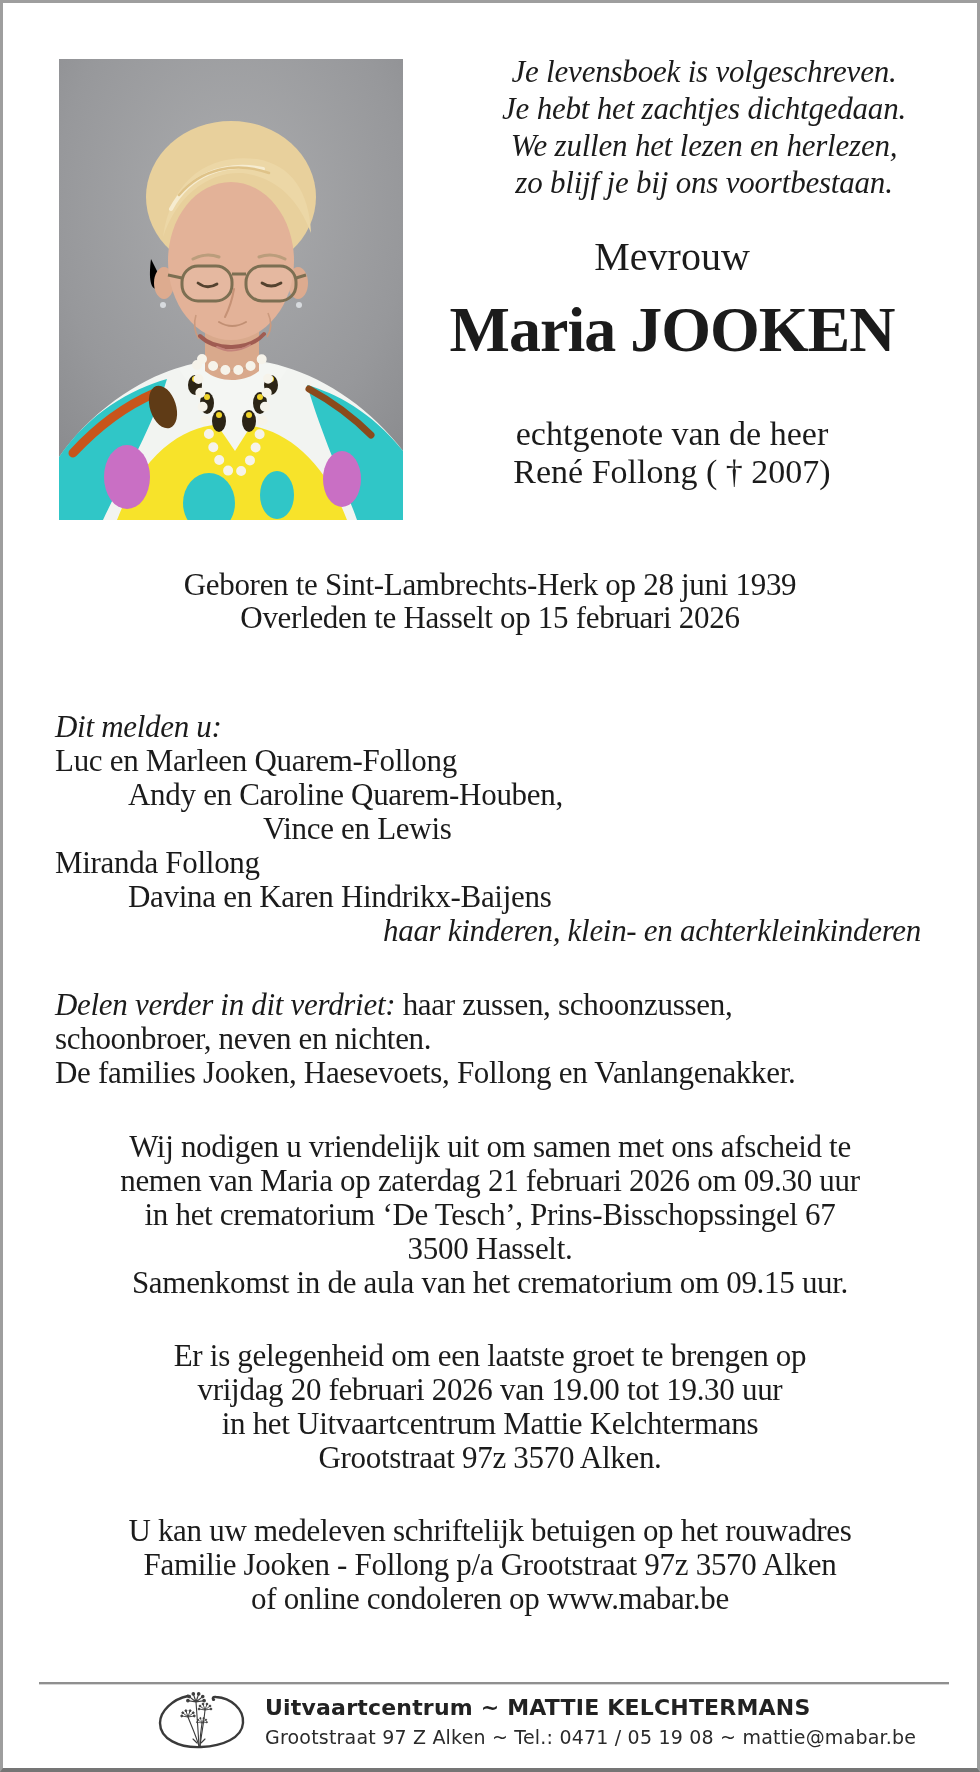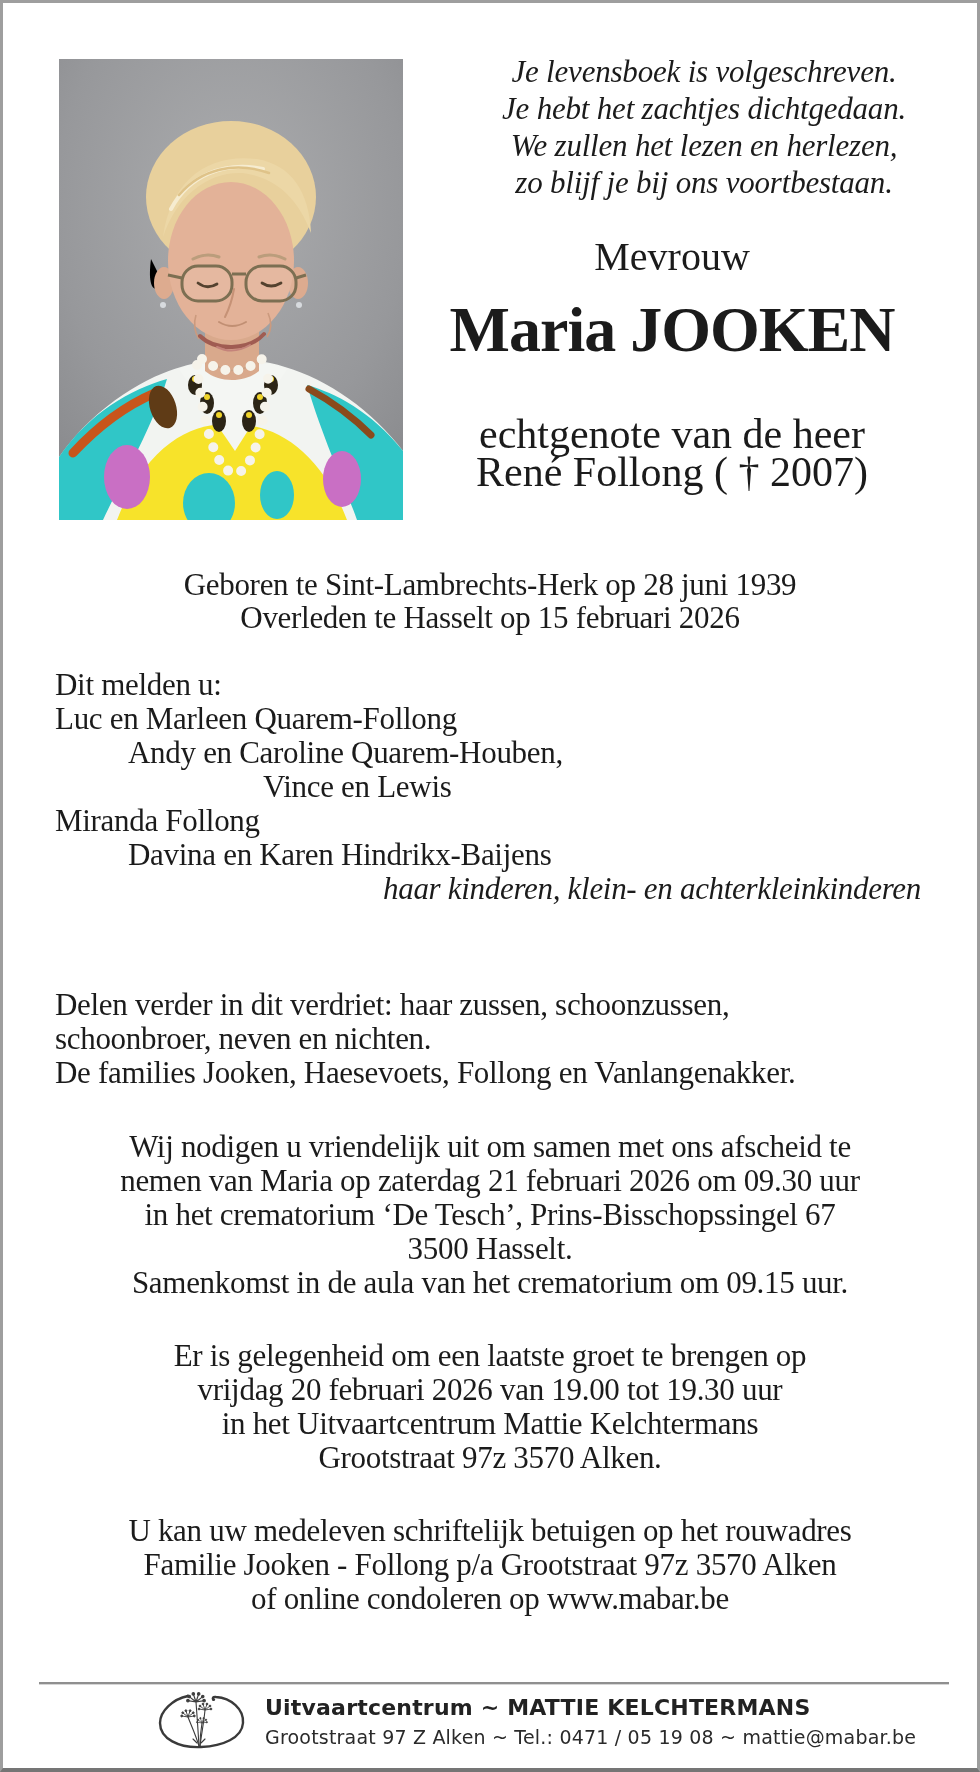--- a/index.html
+++ b/index.html
@@ -3,26 +3,26 @@
 <meta charset="utf-8">
 <style>
   html,body{margin:0;padding:0;background:#ffffff;}
   body{width:980px;height:1772px;position:relative;font-family:"Liberation Serif",serif;color:#1b1b1b;}
   .card{position:absolute;inset:0;background:#fff;border:3px solid #9e9e9e;border-bottom:4px solid #757575;box-sizing:border-box;}
   .photo{position:absolute;left:56px;top:56px;width:344px;height:461px;display:block;}
   .rightcol{position:absolute;left:401px;top:0;width:536px;text-align:center;}
   .poem{position:absolute;left:0;width:100%;top:50px;font-style:italic;font-size:31px;line-height:37px;letter-spacing:-0.2px;padding-left:32px;}
   .salutation{position:absolute;left:0;width:100%;top:230px;font-size:40px;}
   .name{position:absolute;left:0;width:100%;top:290px;font-size:64px;font-weight:700;letter-spacing:-1px;margin:0;}
-  .spouse{position:absolute;left:0;width:100%;top:412px;font-size:42px;line-height:38px;}
+  .spouse{position:absolute;left:0;width:100%;top:412px;font-size:34px;line-height:38px;}
   .dates{position:absolute;left:0;right:0;top:565px;text-align:center;font-size:31px;line-height:33px;letter-spacing:-0.3px;}
   .announce{position:absolute;left:52px;width:866px;top:665px;font-size:31px;line-height:34px;letter-spacing:-0.3px;text-align:left;}
   .ind1{padding-left:73px;}
   .ind2{padding-left:208px;}
-  .it{}
+  .it{font-style:italic;margin-top:42px;}
   .rel{text-align:right;font-style:italic;}
   .mourning{position:absolute;left:52px;width:876px;top:985px;font-size:31px;line-height:34px;letter-spacing:-0.3px;text-align:left;}
   .centerblock{position:absolute;left:0;right:0;text-align:center;font-size:31px;line-height:34px;letter-spacing:-0.3px;}
   .ceremony{top:1127px;}
   .greeting{top:1336px;}
   .condolence{top:1511px;}
   .footer-rule{position:absolute;left:36px;width:910px;top:1679px;height:0;border-top:2px solid #8f8f8f;border-bottom:1px solid #d6d6d6;}
   .footer-logo{position:absolute;left:150px;top:1686px;width:100px;height:64px;}
   .footer-text{position:absolute;left:262px;top:1692px;text-align:left;font-family:"DejaVu Sans",sans-serif;}
   .company{font-size:22px;font-weight:700;letter-spacing:0.2px;color:#222;}

